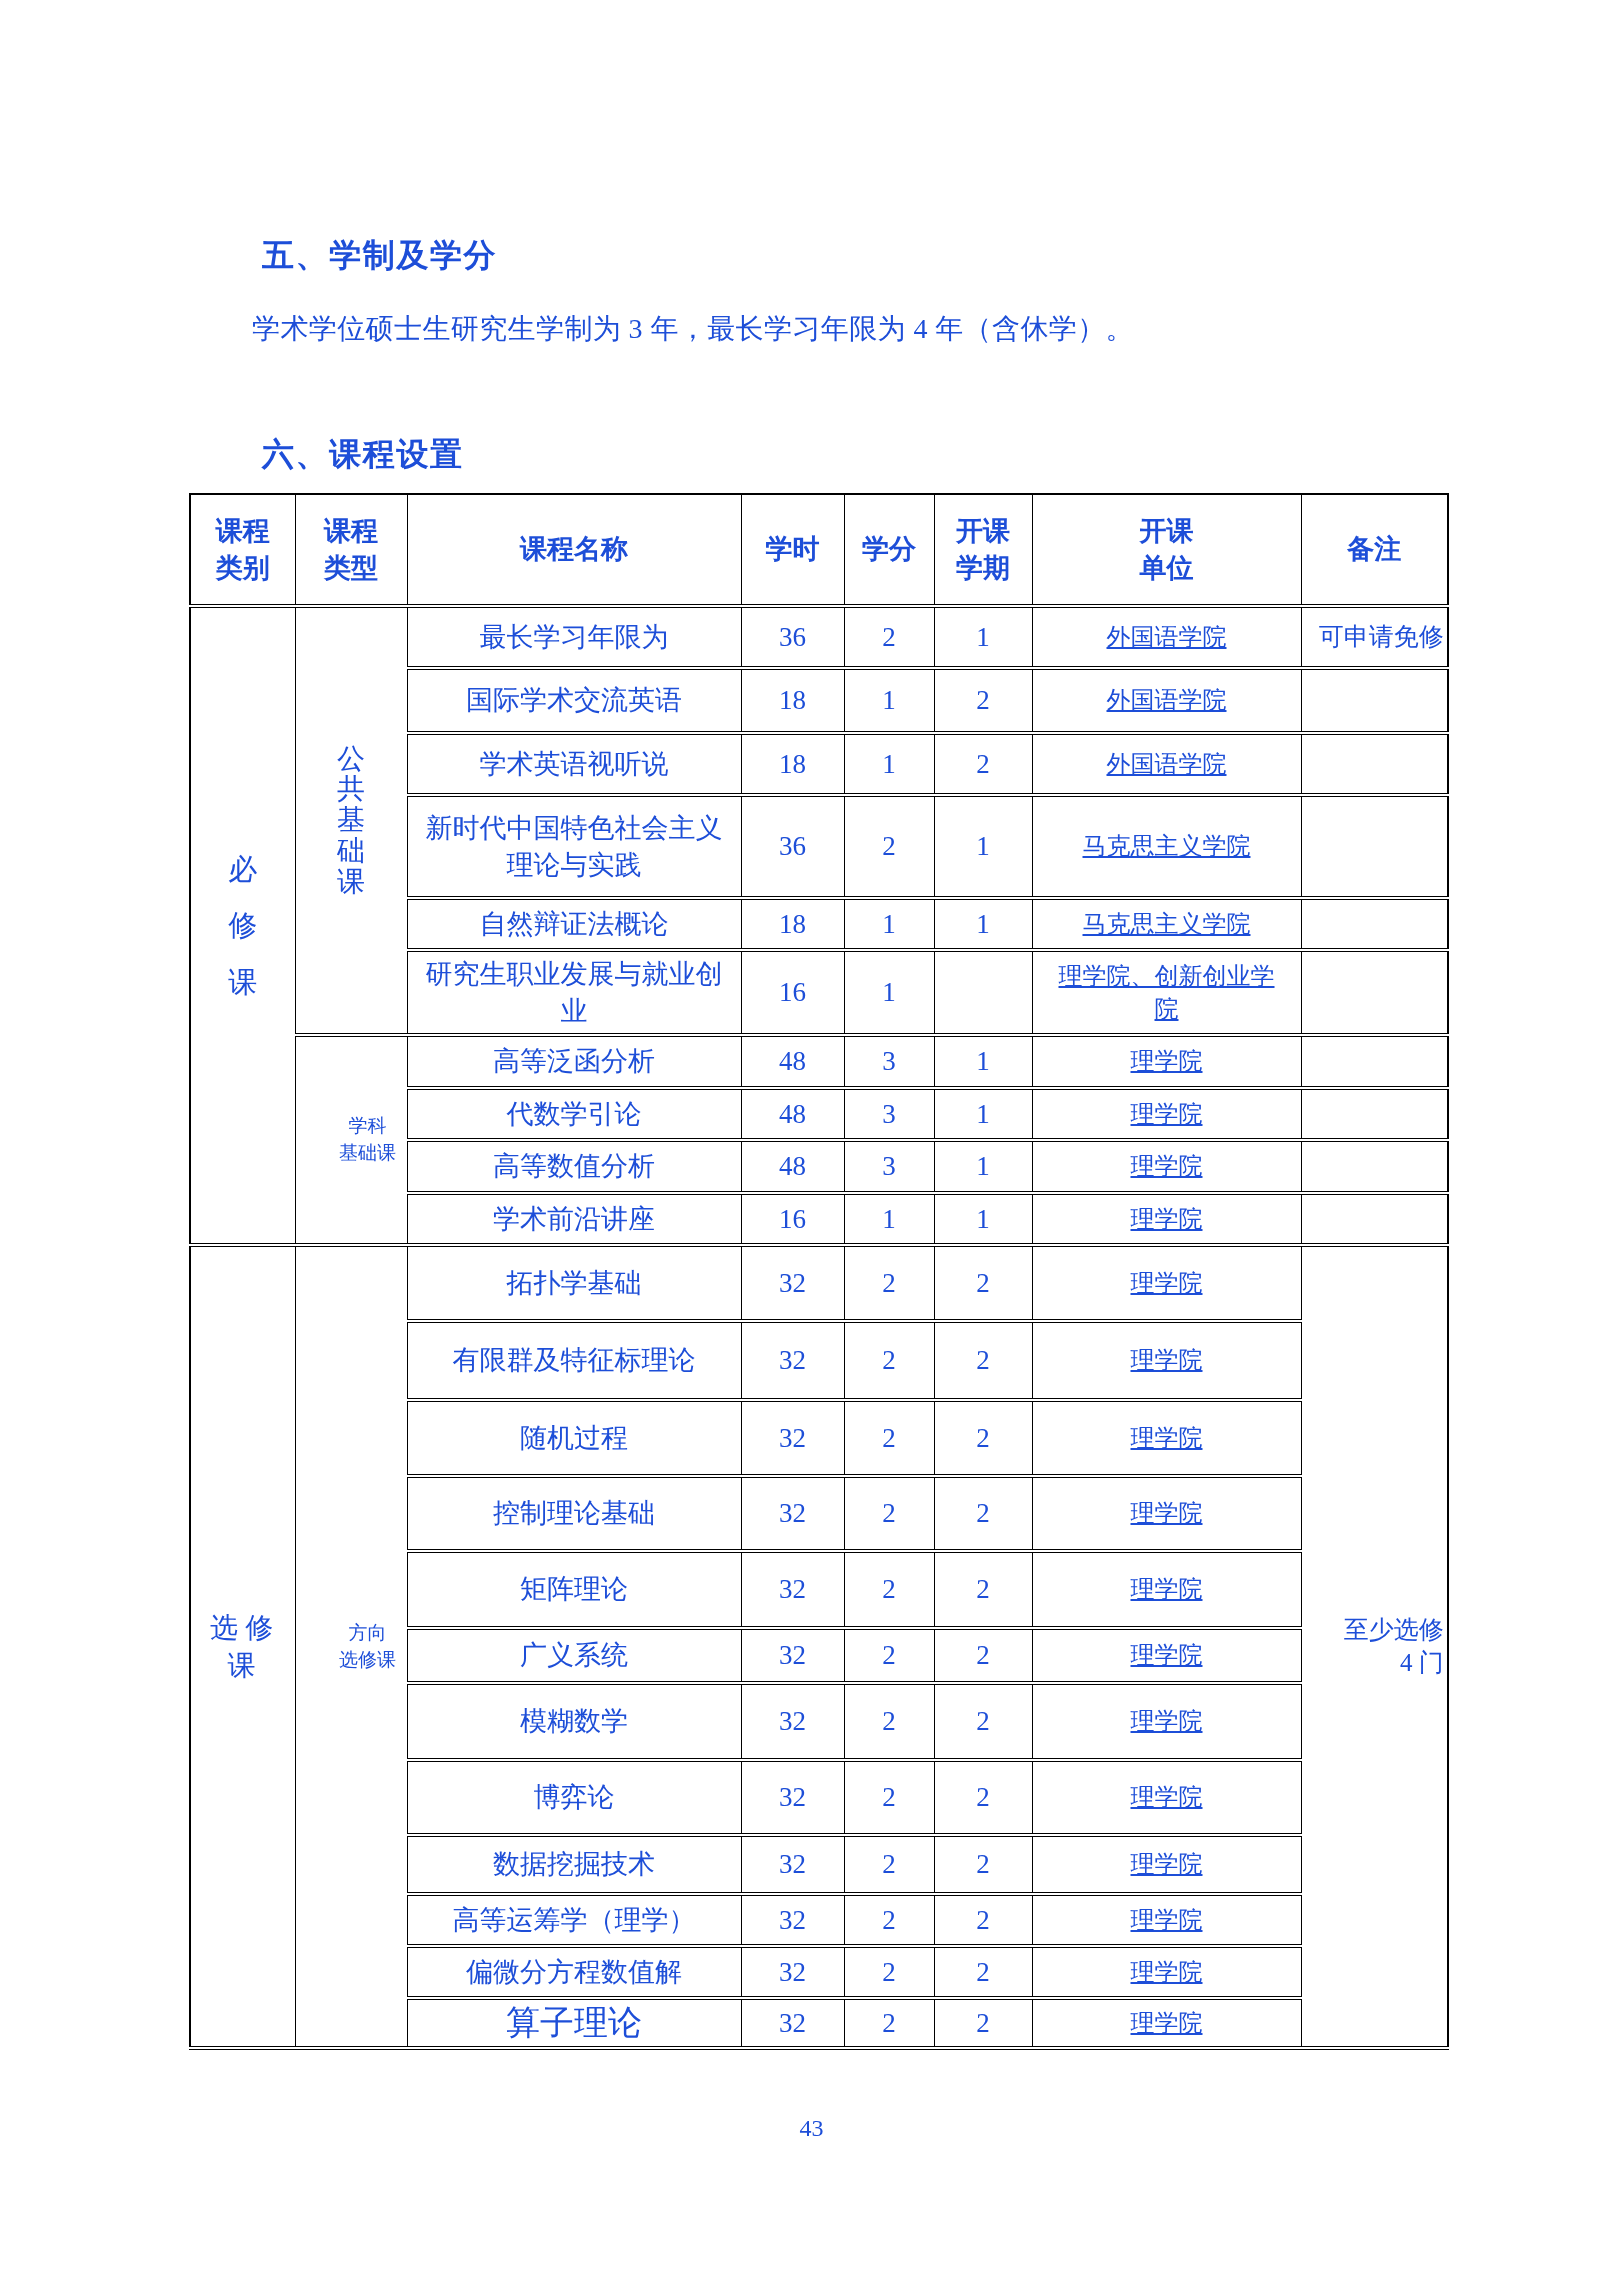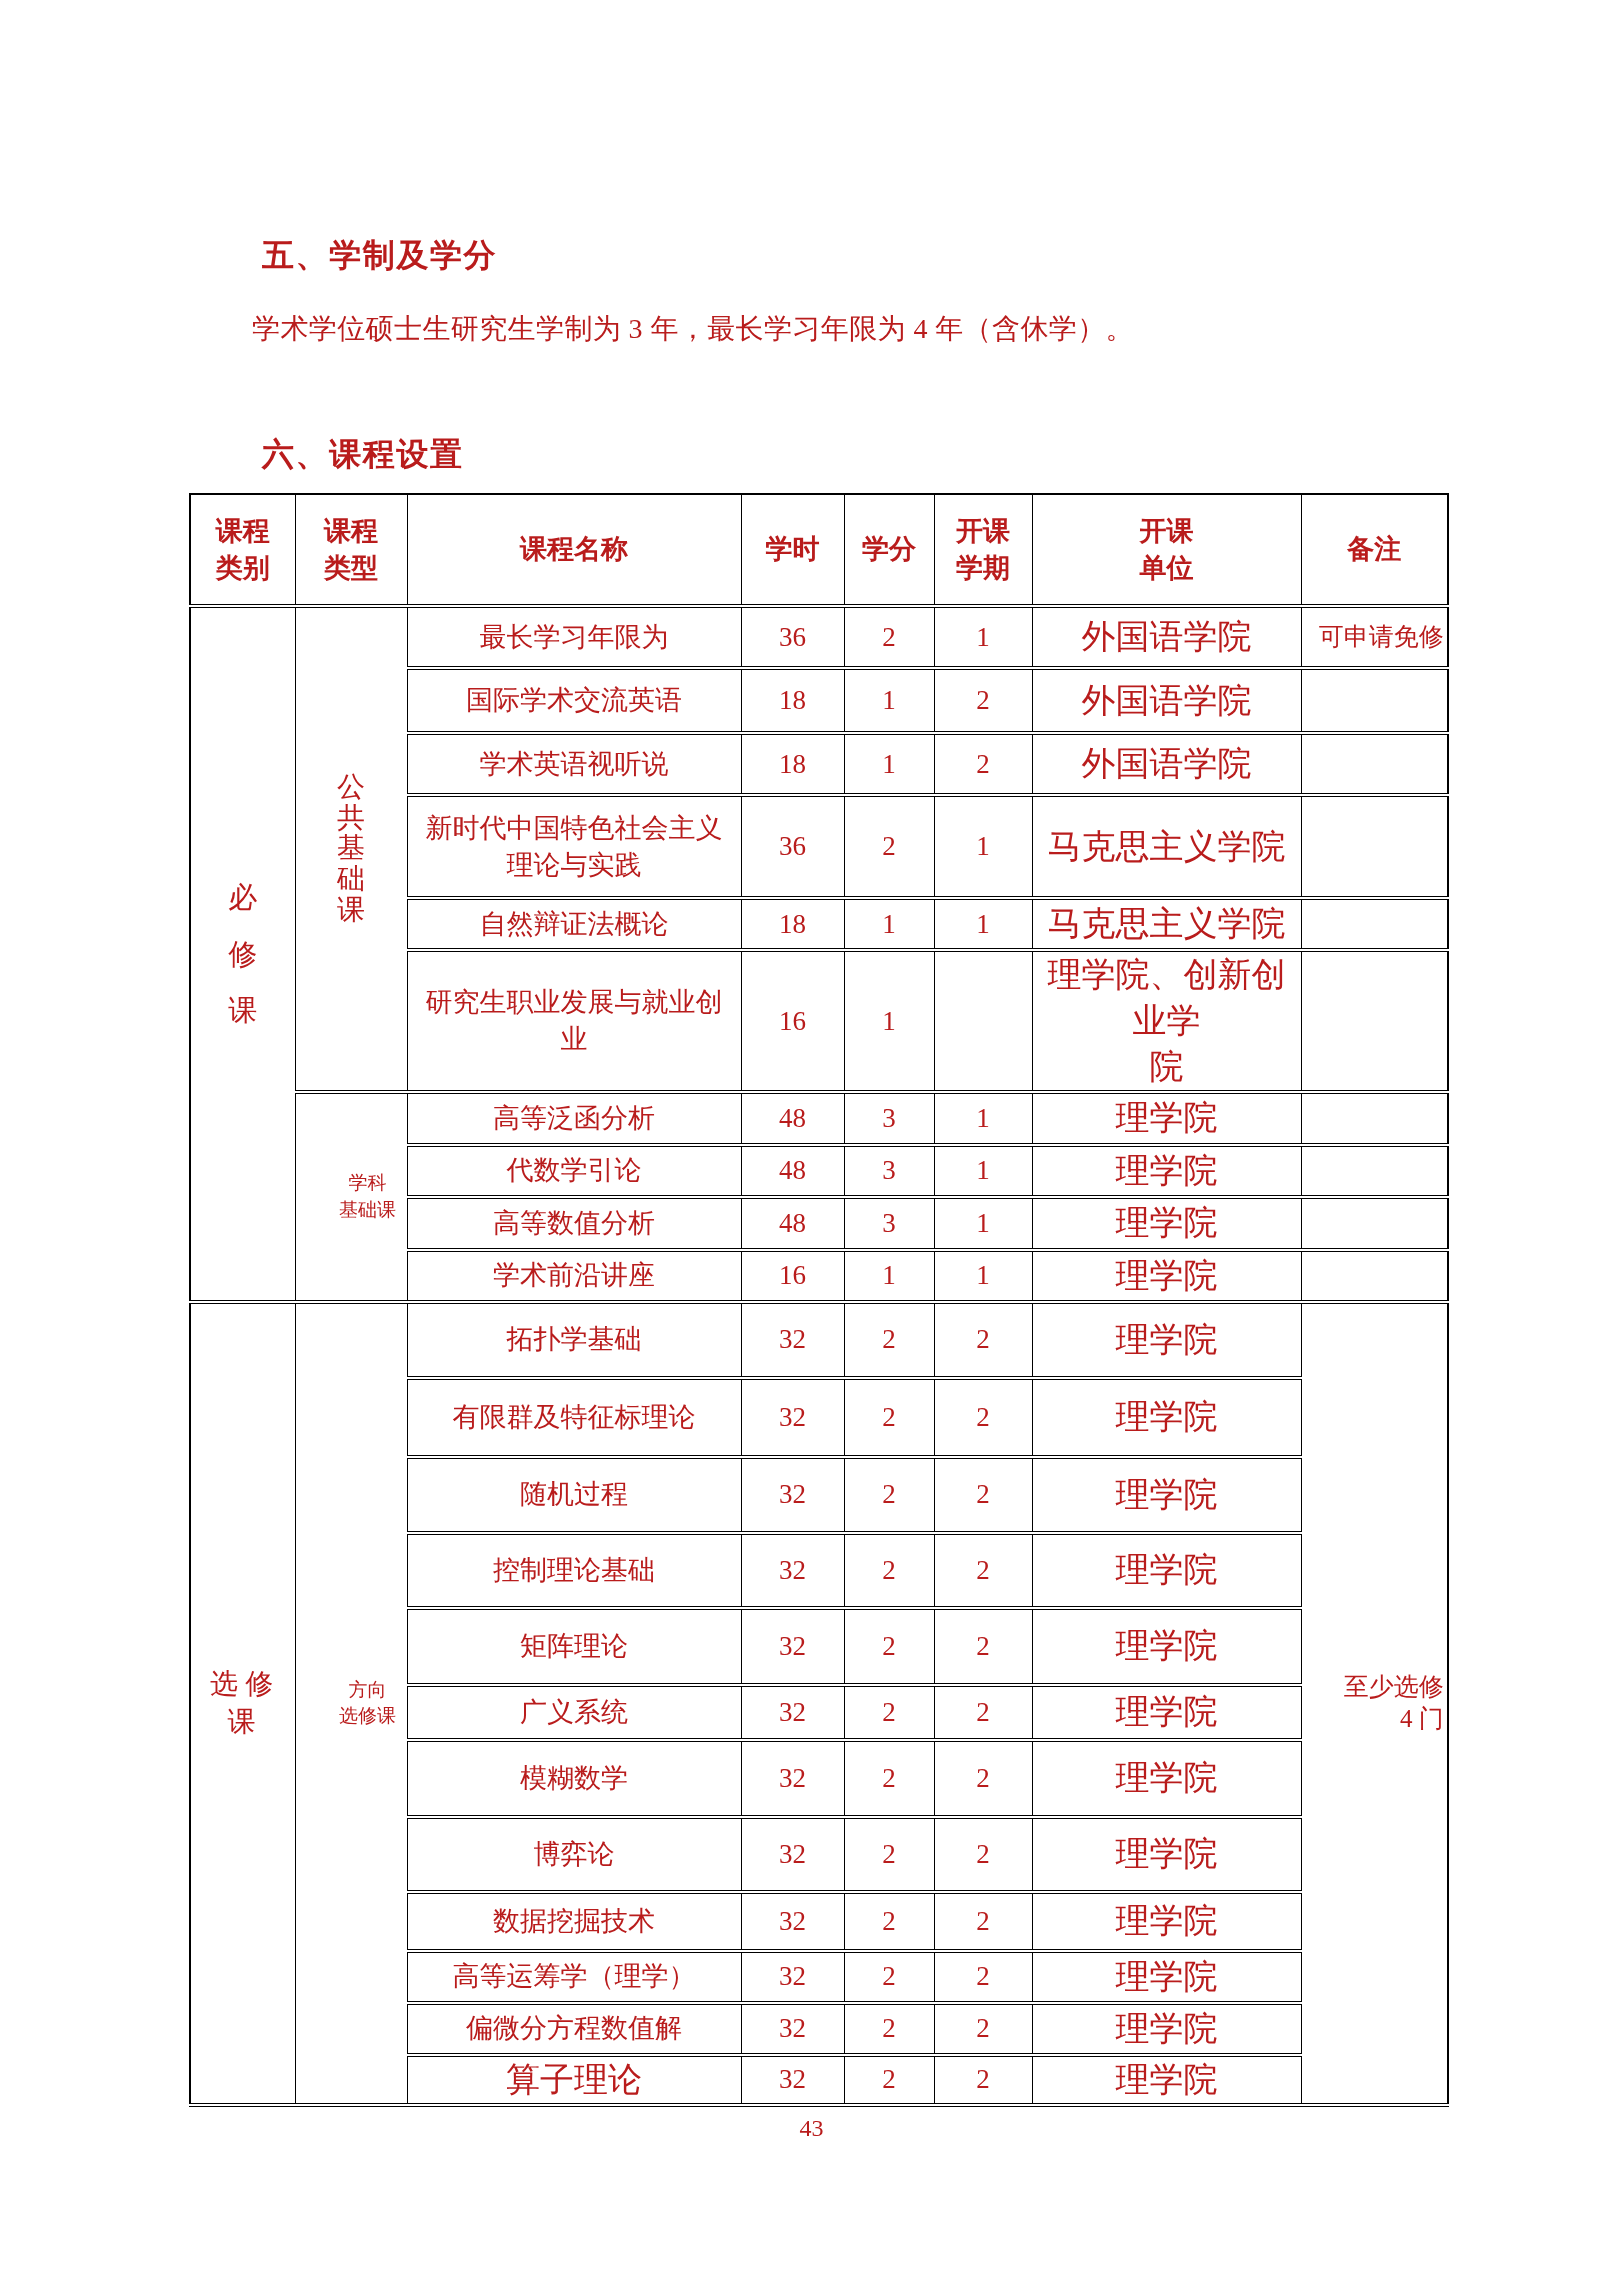--- a/index.html
+++ b/index.html
@@ -1,21 +1,21 @@
 <!DOCTYPE html>
 <html lang="zh" style="font-size:12.7px"><head>
 <meta charset="utf-8">
 <style>
   html,body{margin:0;padding:0;background:#888;}
   .page{
     position:relative;
     width:1623px;height:2295px;
     margin:0 auto;
     background:#ffffff;
-    color:#b91c1c;
+    color:#1d4ed8;
     font-family:"Liberation Serif","DejaVu Serif",serif;
     overflow:hidden;
   }
   .heading{
     position:absolute;left:262px;
     font-family:"Liberation Sans","DejaVu Sans",sans-serif;
     font-weight:700;
     font-size:32px;line-height:1.1;
     letter-spacing:1.6px;
   }
@@ -55,21 +55,21 @@
     font-weight:700;
     font-size:27px;
     height:109px;
   }
   td.cat-vertical-spaced{font-size:29px;line-height:1.95;}
   td.cat-horizontal-spread{font-size:28px;letter-spacing:7.1px;padding-left:8px;}
   td.type-vertical{font-size:28px;line-height:1.1;}
   td.type-twoline{font-size:19px;line-height:1.4;padding-left:36px;}
   td.name-cell{font-size:27px;}
   td.name-cell.emphasis{font-size:34px;}
-  td.unit-cell{font-size:34px;}
+  td.unit-cell{font-size:24px;text-decoration:underline;}
   td.remark-cell{font-size:25px;line-height:1.3;text-align:right;}
   td.num-cell{font-size:27px;}
   .page-number{
     position:absolute;top:2115px;left:0;width:100%;
     text-align:center;font-size:24px;
   }
 </style>
 </head>
 <body>
 

